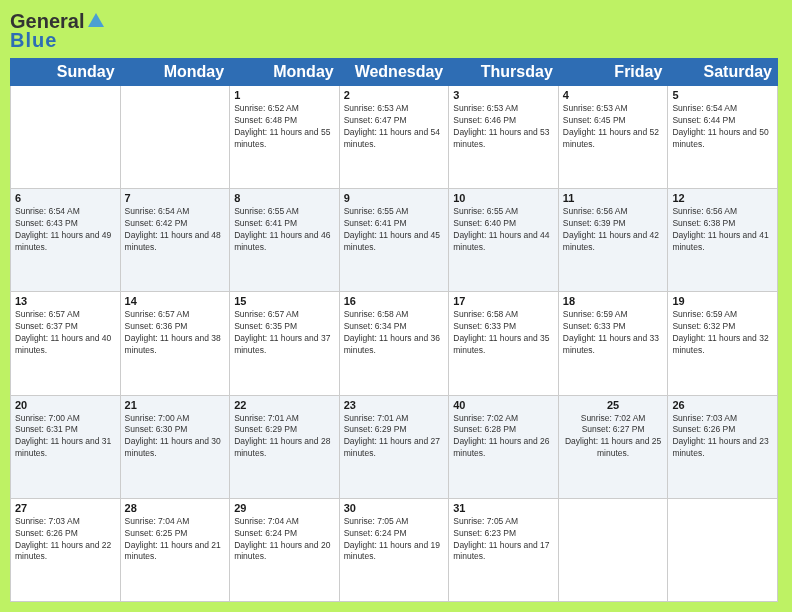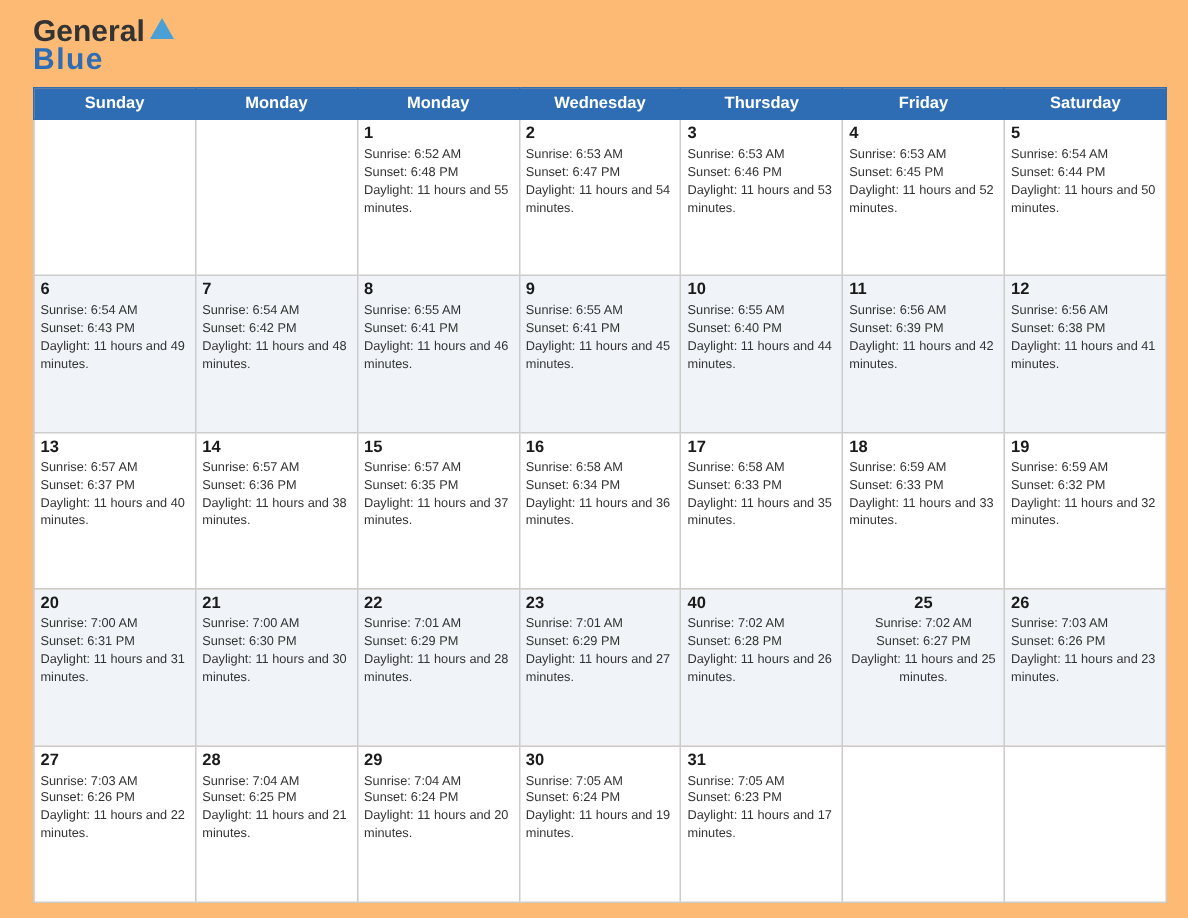--- a/index.html
+++ b/index.html
@@ -6,22 +6,22 @@
     body {
       font-family: Arial, sans-serif;
       background: #fff;
       width: 792px;
       height: 612px;
       overflow: hidden;
     }
     .page {
       width: 792px;
       height: 612px;
-      background: #fdba74;
-      padding: 10px 14px 10px 22px;
+      background: #bef264;
+      padding: 10px 14px 10px 10px;
       display: flex;
       flex-direction: column;
     }
     .header {
       display: flex;
       justify-content: space-between;
       align-items: flex-start;
       margin-bottom: 6px;
     }
     .logo {
@@ -45,23 +45,23 @@
     }
     .calendar-table {
       width: 100%;
       border-collapse: collapse;
       flex: 1;
       font-size: 9.5px;
     }
     .calendar-table th {
       background: #2e6db4;
       color: #fff;
-      text-align: center;
+      text-align: right;
       padding: 4px 5px;
-      font-size: 11px;
+      font-size: 16px;
       font-weight: bold;
       border: 1px solid #2e6db4;
     }
     .calendar-table td {
       border: 1px solid #ccc;
       vertical-align: top;
       padding: 3px 4px;
       width: calc(100% / 7);
       min-height: 70px;
       background: #fff;

